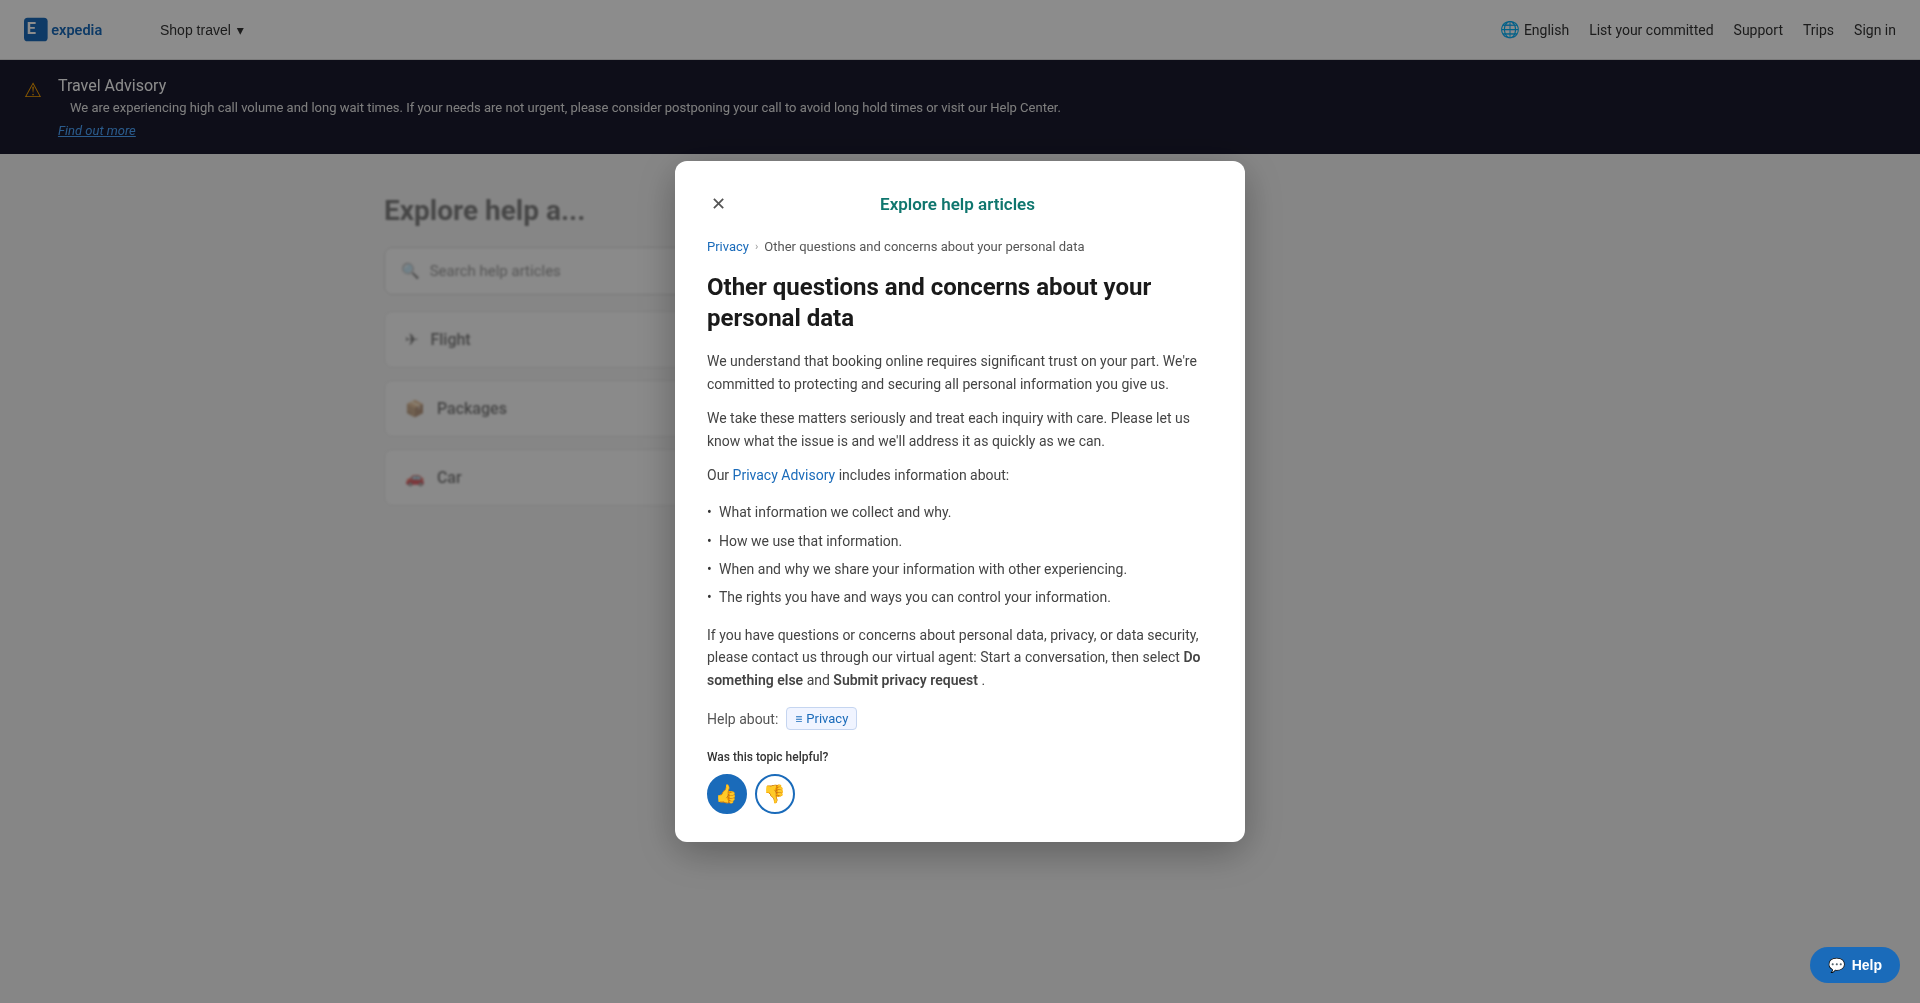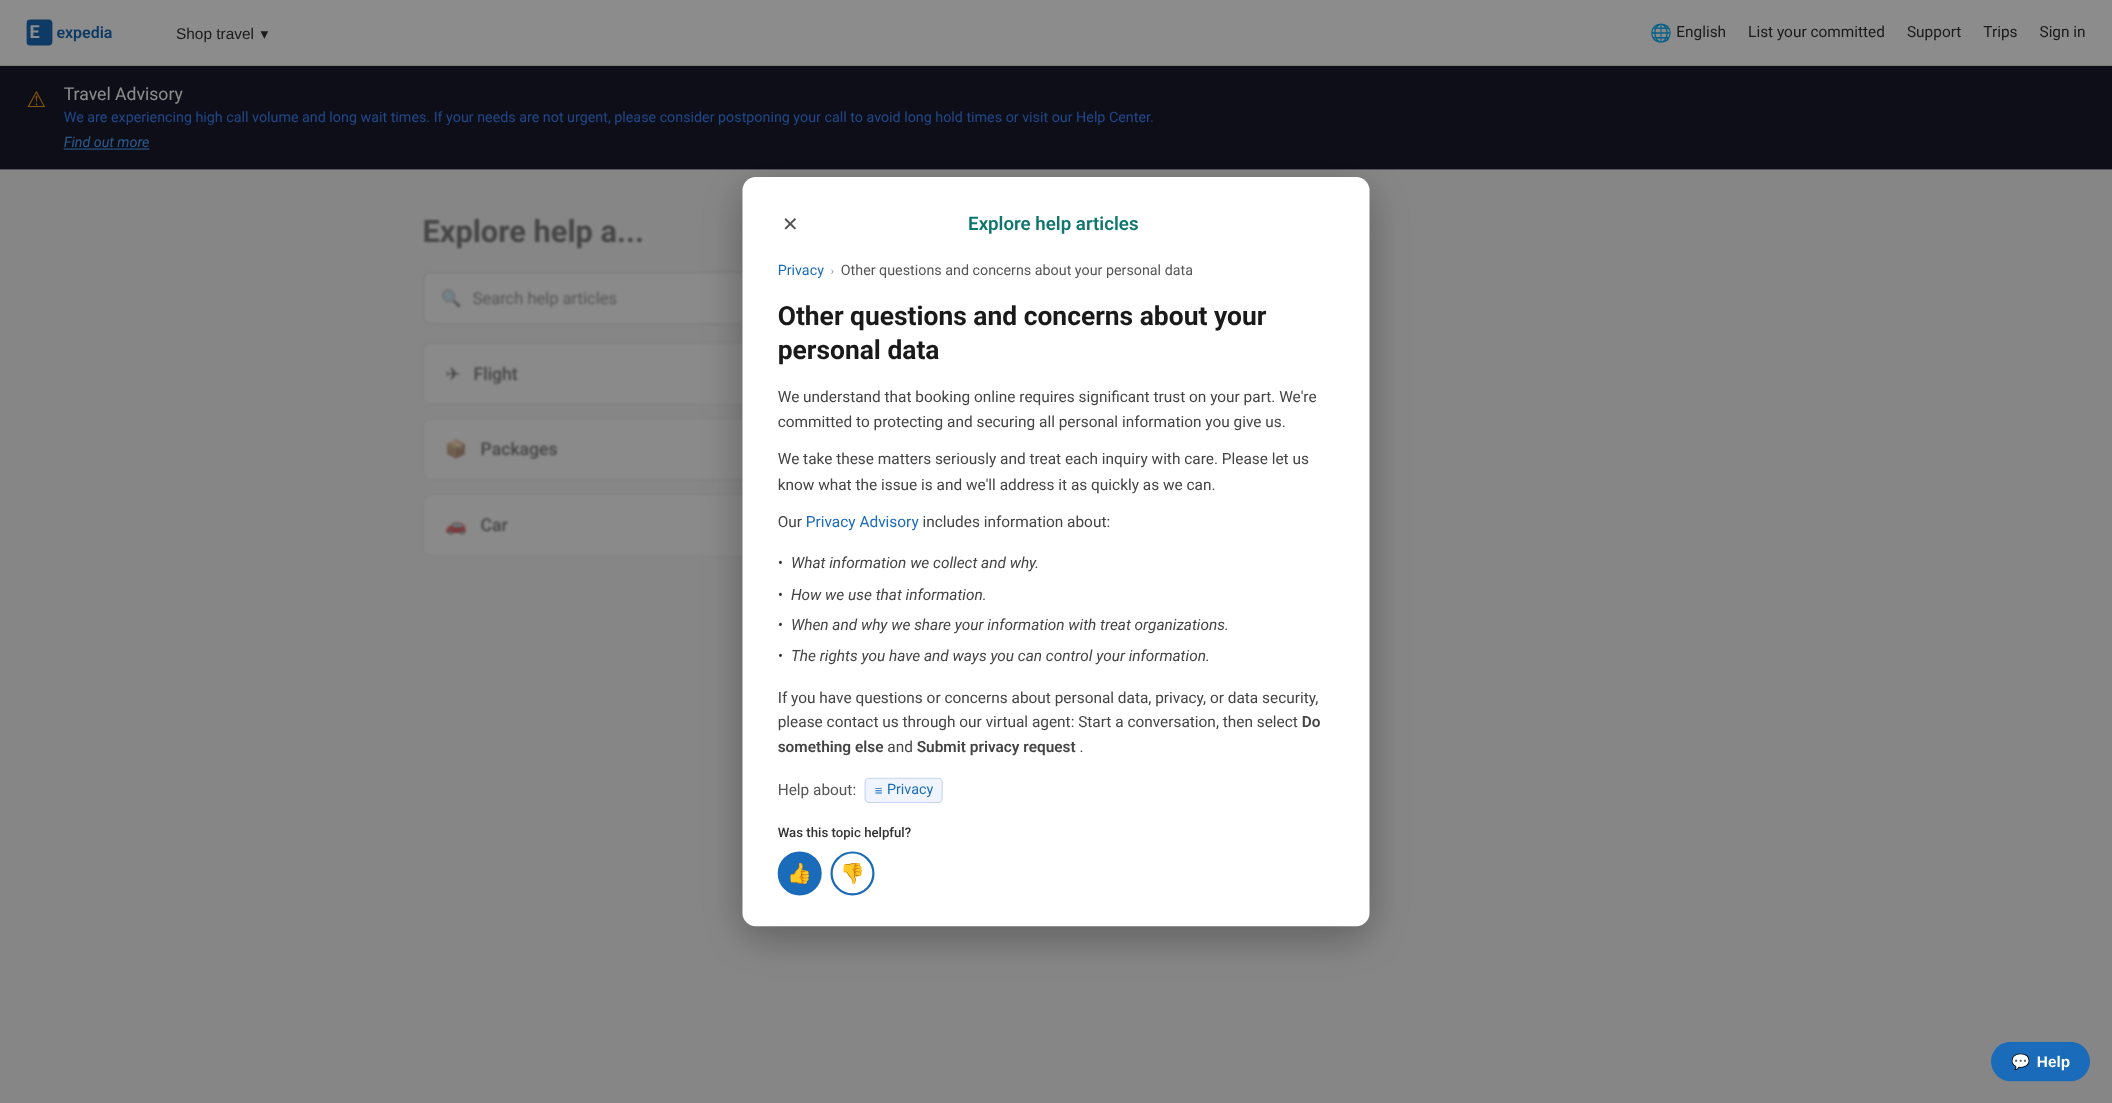--- a/index.html
+++ b/index.html
@@ -57,21 +57,21 @@
       color: white;
       padding: 16px 24px;
       display: flex;
       align-items: flex-start;
       gap: 16px;
       margin: 0;
     }
     .advisory-icon { font-size: 20px; color: #ffa500; flex-shrink: 0; margin-top: 2px; }
     .advisory-content { flex: 1; }
     .advisory-title { font-size: 16px; font-weight: 400; margin-bottom: 4px; }
-    .advisory-text { font-size: 13px; color: #3b82f6; line-height: 1.4; }
+    .advisory-text { font-size: 13px; color: #e5e5e5; line-height: 1.4; margin-left: 12px; }
     .advisory-link { color: #4da6ff; font-size: 13px; text-decoration: underline; cursor: pointer; display: block; margin-top: 6px; font-style: italic; }
 
     
     .main-content {
       padding: 40px 24px;
       max-width: 1200px;
       margin: 0 auto;
       filter: blur(1px);
       opacity: 0.6;
     }
@@ -154,21 +154,21 @@
       margin-bottom: 18px;
     }
     .breadcrumb-link { color: #1a6bba; text-decoration: none; cursor: pointer; }
     .breadcrumb-sep { color: #999; font-size: 11px; }
     .breadcrumb-current { color: #555; }
 
     
     .article-title { font-size: 24px; font-weight: 700; color: #1a1a1a; margin-bottom: 16px; line-height: 1.3; }
     .article-body { font-size: 14px; color: #444; line-height: 1.6; }
     .article-body p { margin-bottom: 12px; }
-    .article-body ul { margin: 8px 0 12px 0; padding-left: 0; list-style: none; font-style: italic; }
+    .article-body ul { margin: 8px 0 12px 0; padding-left: 0; list-style: none; }
     .article-body ul li { padding: 3px 0; padding-left: 12px; position: relative; }
     .article-body ul li::before { content: "•"; position: absolute; left: 0; color: #333; }
     .privacy-link { color: #1a6bba; text-decoration: none; }
     .bold { font-weight: 600; }
 
     
     .more-about {
       margin-top: 16px;
       display: flex;
       align-items: center;
@@ -348,21 +348,21 @@
         <p>We understand that booking online requires significant trust on your part. We're committed to protecting and securing all personal information you give us.</p>
         <p>We take these matters seriously and treat each inquiry with care. Please let us know what the issue is and we'll address it as quickly as we can.</p>
         <p>
           <span>Our</span>
           <a class="privacy-link"> Privacy Advisory</a>
           <span>includes information about:</span>
         </p>
         <ul>
           <li>What information we collect and why.</li>
           <li>How we use that information.</li>
-          <li>When and why we share your information with treat organizations.</li>
+          <li>When and why we share your information with other experiencing.</li>
           <li>The rights you have and ways you can control your information.</li>
         </ul>
         <p>
           <span>If you have questions or concerns about personal data, privacy, or data security, please contact us through our virtual agent: Start a conversation, then select</span>
           <span class="bold">Do something else</span>
           <span>and</span>
           <span class="bold">Submit privacy request</span>
           <span>.</span>
         </p>
       </div>

